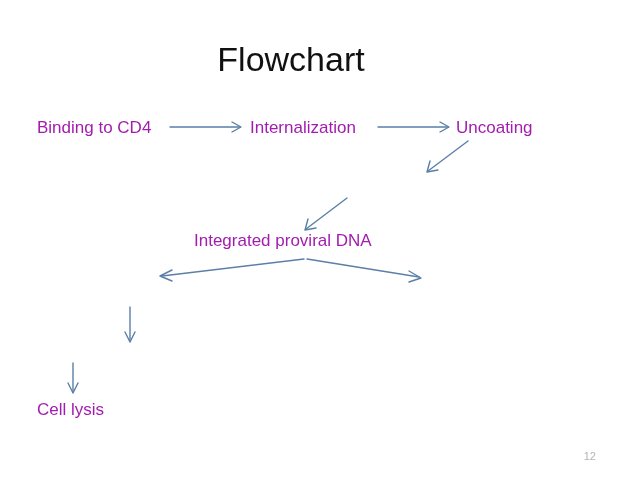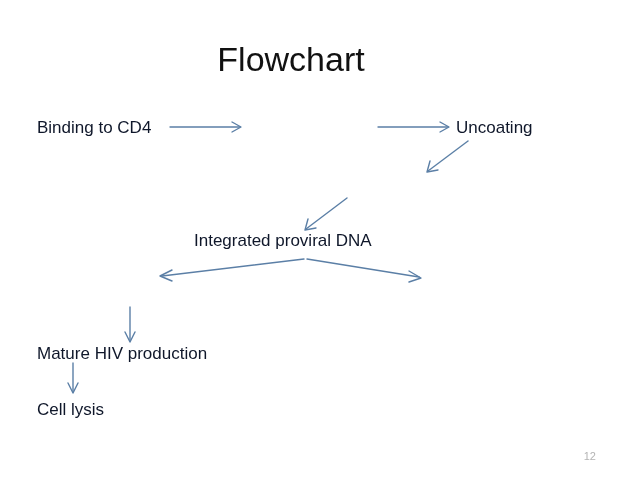--- a/index.html
+++ b/index.html
@@ -26,21 +26,21 @@
     font-weight: 400;
     color: #111111;
     letter-spacing: 0px;
     line-height: 42px;
     white-space: nowrap;
   }
   .node {
     position: absolute;
     font-size: 17px;
     font-weight: 400;
-    color: #0f172a;
+    color: #a21caf;
     line-height: 20px;
     white-space: nowrap;
   }
   #arrow-layer {
     position: absolute;
     left: 0;
     top: 0;
     width: 638px;
     height: 479px;
     pointer-events: none;
@@ -104,27 +104,27 @@
       <g>
         <line x1="73" y1="363" x2="73" y2="392"></line>
         <polyline points="68,383 73,393 78,383"></polyline>
       </g>
 
     </g>
   </svg>
 
   <div class="node" style="left:37px; top:118px;">Binding to CD4</div>
 
+  <div class="node" style="left:250px; top:118px;">Internalization</div>
 
   <div class="node" style="left:456px; top:118px;">Uncoating</div>
 
 
   <div class="node" style="left:194px; top:231px;">Integrated proviral DNA</div>
 
 
 
-  <div class="node" style="left:37px; top:344px;">Mature HIV production</div>
 
   <div class="node" style="left:37px; top:400px;">Cell lysis</div>
 
   <div id="page-number">12</div>
 
 </div>
 
 </body></html>

